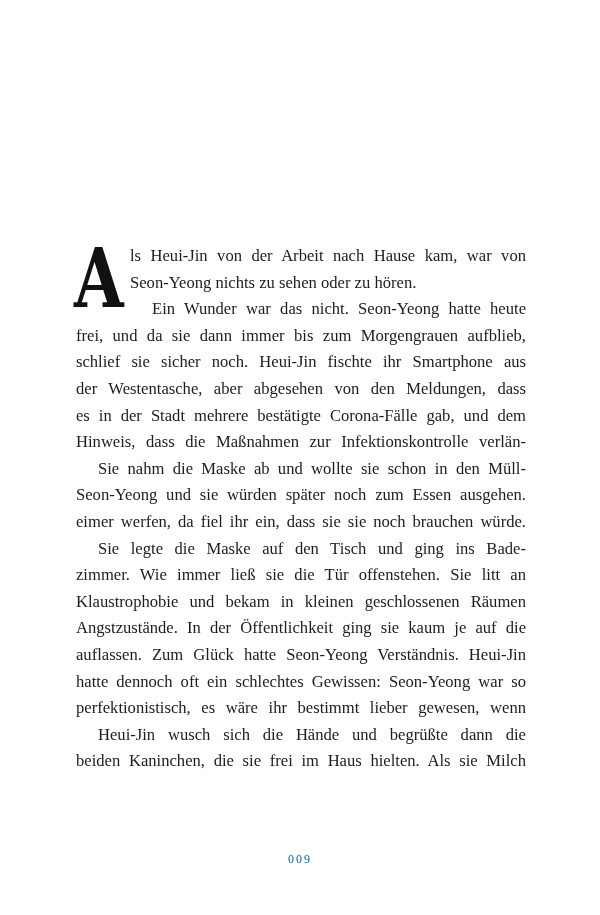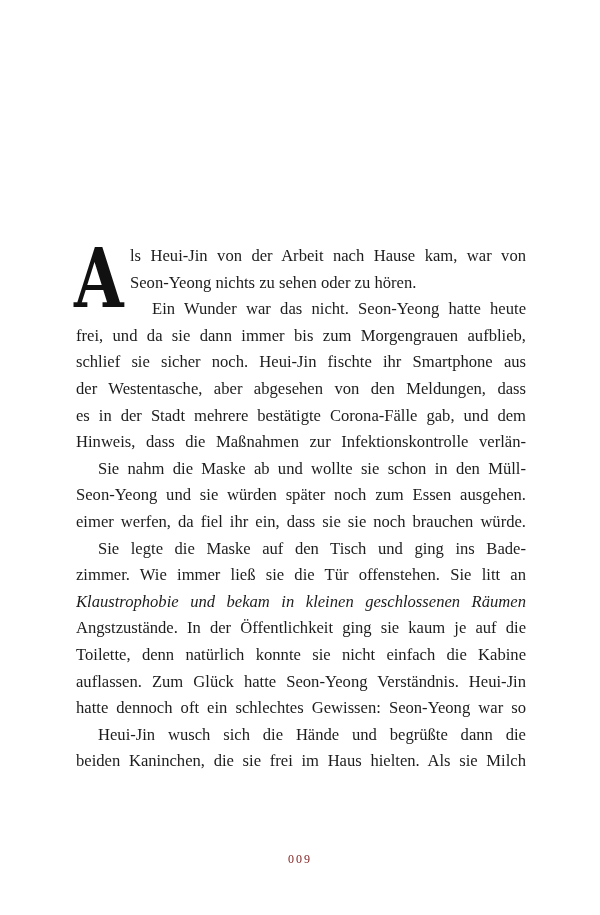--- a/index.html
+++ b/index.html
@@ -43,21 +43,21 @@
   }
   .page-number {
     position: absolute;
     left: 0;
     width: 600px;
     top: 852px;
     text-align: center;
     font-family: "Liberation Serif", "DejaVu Serif", serif;
     font-size: 12px;
     letter-spacing: 2px;
-    color: #7f1d1d;
+    color: #0369a1;
   }
 </style>
 </head>
 <body>
 
 <div class="page">
   <div class="text-block" id="text-block">
     <span class="dropcap">A</span>
   <span class="line dropline" style="text-align: left;">ls Heui-Jin von der Arbeit nach Hause kam, war von</span>
       <span class="line dropline last">Seon-Yeong nichts zu sehen oder zu hören.</span>
@@ -65,22 +65,22 @@
       <span class="line" style="text-align: left;">frei, und da sie dann immer bis zum Morgengrauen aufblieb,</span>
       <span class="line" style="text-align: right;">schlief sie sicher noch. Heui-Jin fischte ihr Smartphone aus</span>
       <span class="line" style="text-align: left;">der Westentasche, aber abgesehen von den Meldungen, dass</span>
       <span class="line" style="text-align: left;">es in der Stadt mehrere bestätigte Corona-Fälle gab, und dem</span>
       <span class="line" style="text-align: left;">Hinweis, dass die Maßnahmen zur Infektionskontrolle verlän-</span>
       <span class="line indent" style="text-align: left;">Sie nahm die Maske ab und wollte sie schon in den Müll-</span>
       <span class="line" style="text-align: left;">Seon-Yeong und sie würden später noch zum Essen ausgehen.</span>
       <span class="line" style="text-align: left;">eimer werfen, da fiel ihr ein, dass sie sie noch brauchen würde.</span>
       <span class="line indent" style="text-align: left;">Sie legte die Maske auf den Tisch und ging ins Bade-</span>
       <span class="line" style="text-align: left;">zimmer. Wie immer ließ sie die Tür offenstehen. Sie litt an</span>
-      <span class="line" style="text-align: right; font-style: italic;">Klaustrophobie und bekam in kleinen geschlossenen Räumen</span>
+      <span class="line" style="text-align: right;">Klaustrophobie und bekam in kleinen geschlossenen Räumen</span>
       <span class="line" style="text-align: left;">Angstzustände. In der Öffentlichkeit ging sie kaum je auf die</span>
-      <span class="line" style="text-align: left;">Toilette, denn natürlich konnte sie nicht einfach die Kabine</span>
       <span class="line" style="text-align: center;">auflassen. Zum Glück hatte Seon-Yeong Verständnis. Heui-Jin</span>
       <span class="line" style="text-align: left;">hatte dennoch oft ein schlechtes Gewissen: Seon-Yeong war so</span>
+      <span class="line" style="text-align: left;">perfektionistisch, es wäre ihr bestimmt lieber gewesen, wenn</span>
       <span class="line indent" style="text-align: left;">Heui-Jin wusch sich die Hände und begrüßte dann die</span>
       <span class="line" style="text-align: right;">beiden Kaninchen, die sie frei im Haus hielten. Als sie Milch</span>
     </div>
   <div class="page-number">009</div>
 </div>
 
 </body></html>

